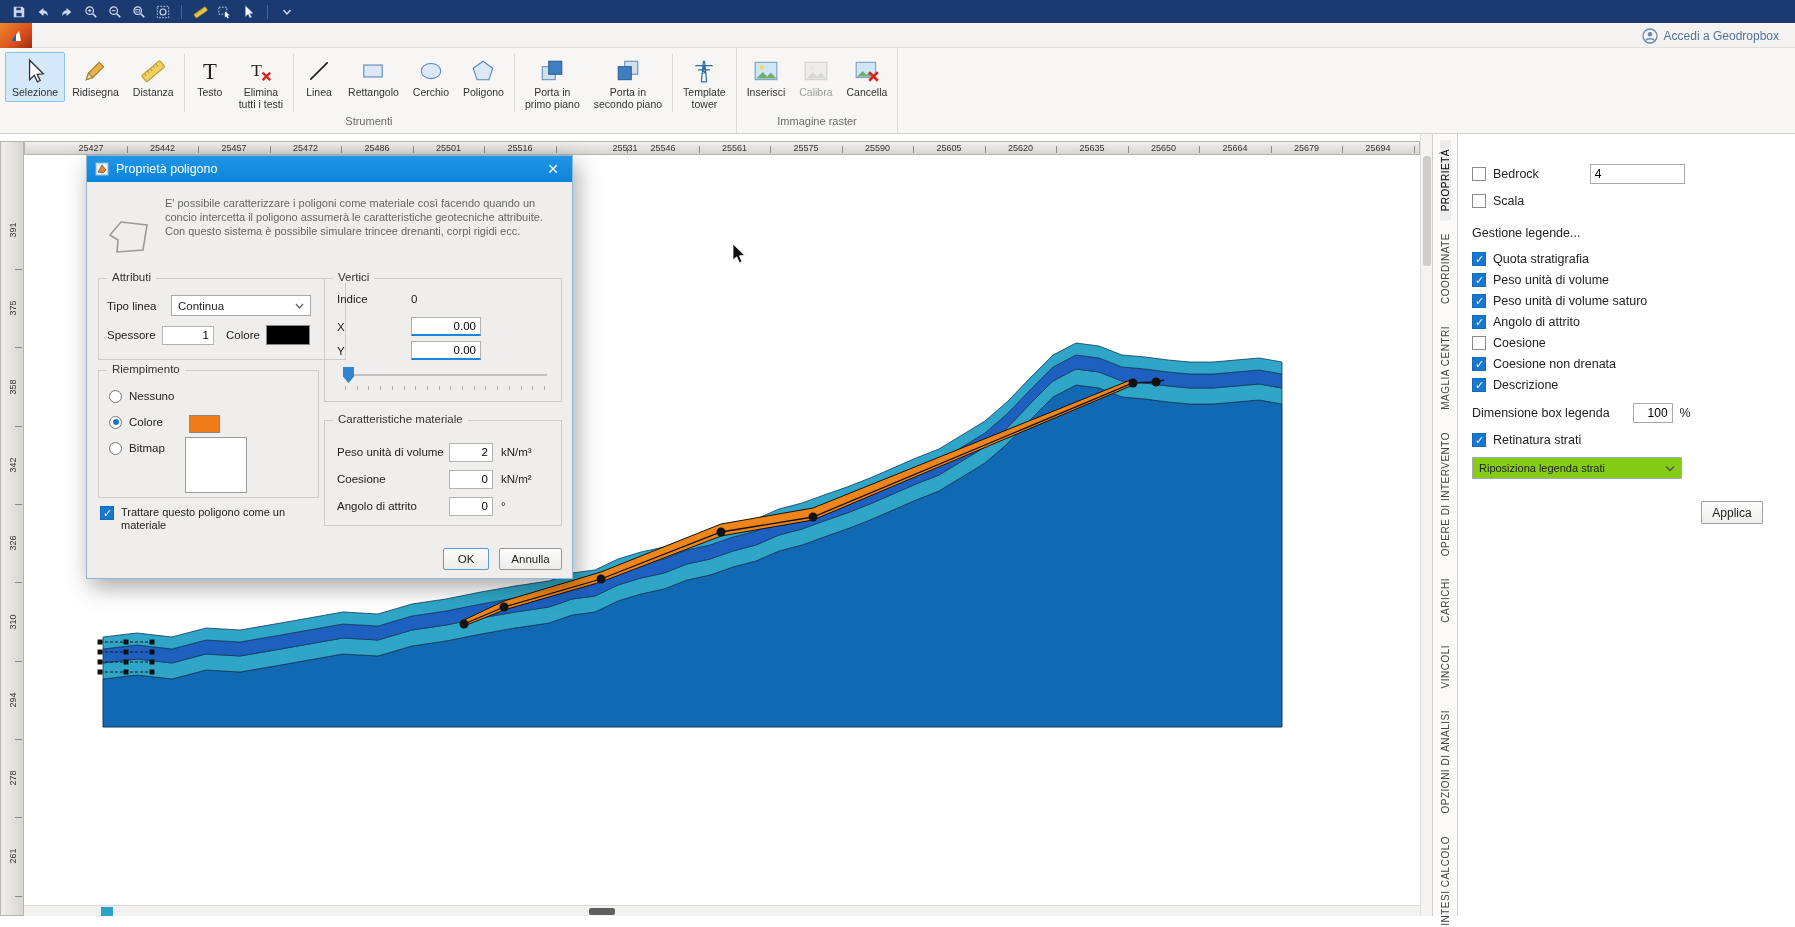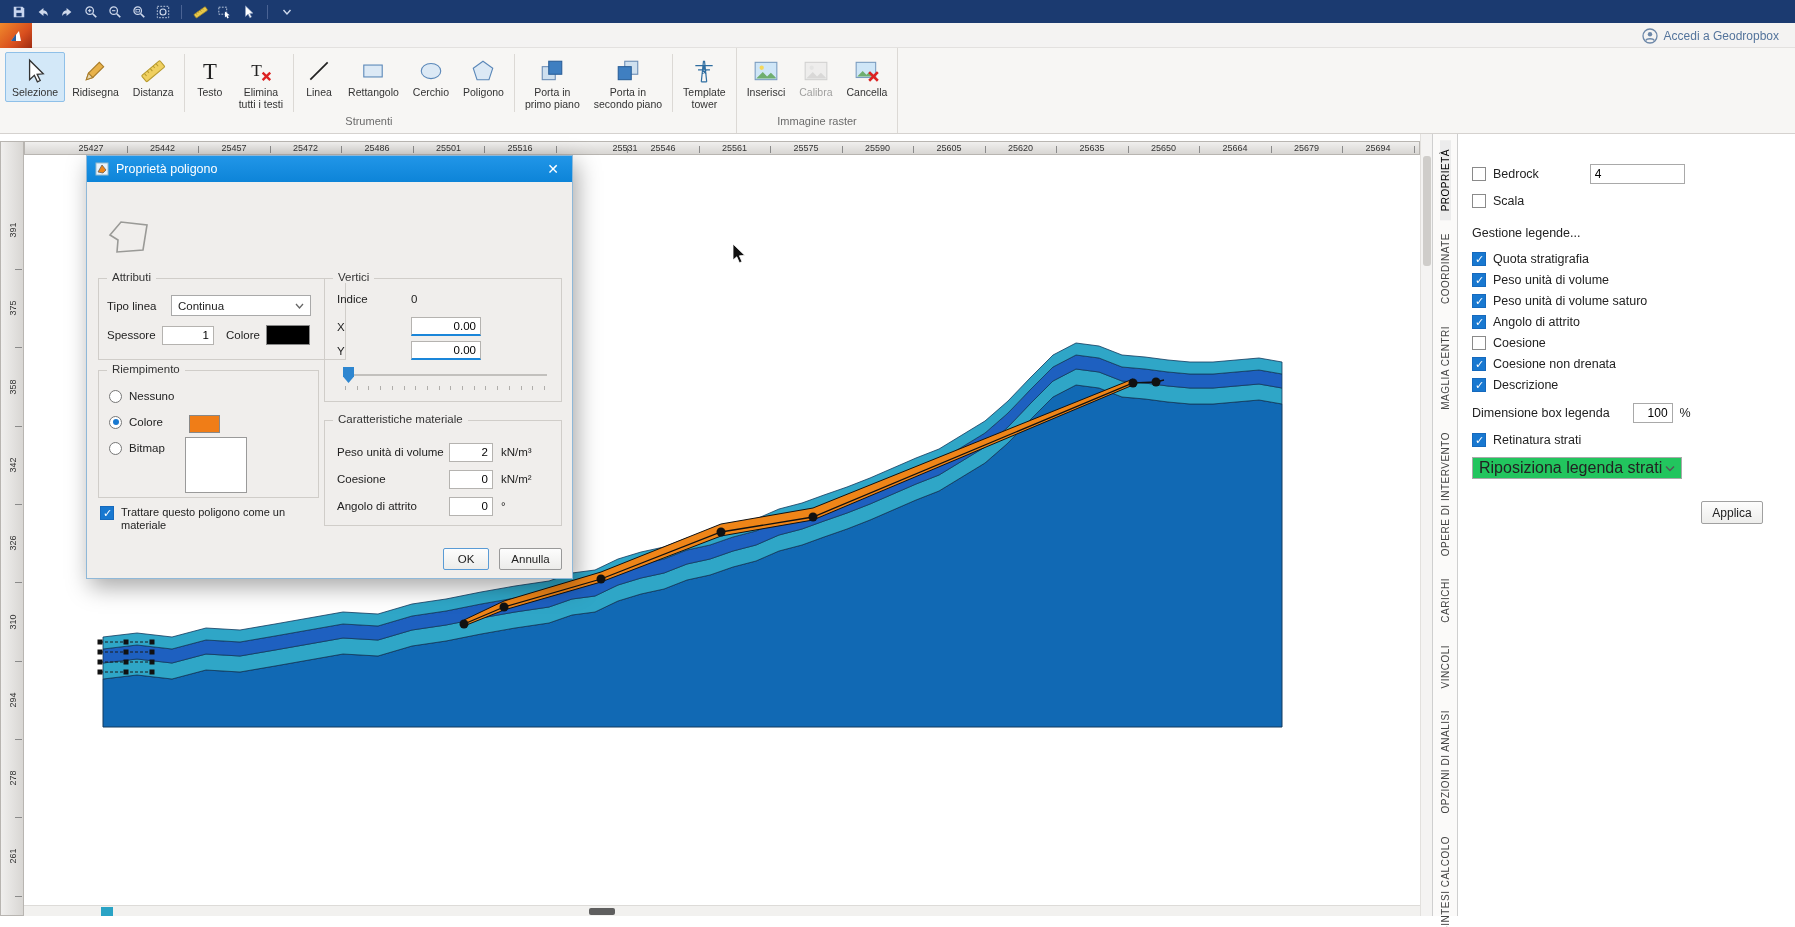--- a/index.html
+++ b/index.html
@@ -59,21 +59,21 @@
   .pp-row.tight{margin-bottom:4px;min-height:17px;}
   .pp-label{color:#222;}
   .pp-header{margin:16px 0 10px;color:#222;}
   .pp-input{border:1px solid #a9a9a9;background:#fff;height:20px;font:12px "Liberation Sans",sans-serif;padding:0 4px;}
   .pp-input.bedrock{width:95px;margin-left:44px;}
   .pp-input.size{width:40px;text-align:right;margin-left:16px;}
   .pp-unit{color:#222;}
   .cb{width:14px;height:14px;border:1px solid #8a8a8a;background:#fff;display:inline-block;position:relative;flex:none;}
   .cb.checked{background:#1878d0;border-color:#1569bd;}
   .cb.checked::after{content:"✓";color:#fff;font-size:11px;line-height:13px;position:absolute;left:2px;top:0;}
-  .pp-select{margin-top:8px;width:210px;height:22px;border:1px solid #a9a9a9;background:#22c55e;display:flex;align-items:center;justify-content:space-between;padding:0 6px;font-size:16px;color:#222;}
+  .pp-select{margin-top:8px;width:210px;height:22px;border:1px solid #a9a9a9;background:#84cc16;display:flex;align-items:center;justify-content:space-between;padding:0 6px;font-size:11px;color:#222;}
   .pp-apply{display:block;margin:22px 14px 0 auto;width:62px;height:23px;border:1px solid #a0a0a0;background:linear-gradient(#fdfdfd,#ededeb);font:12px "Liberation Sans",sans-serif;color:#222;border-radius:2px;}
 
   
   .dialog{position:absolute;left:86px;top:155px;width:487px;height:424px;background:#f0eeec;border:1px solid #8fb8d8;box-shadow:4px 8px 22px rgba(0,0,0,.35);z-index:50;}
   .dlg-title{position:absolute;left:0;top:0;width:100%;height:26px;background:linear-gradient(#2196e8,#0d84d8);display:flex;align-items:center;padding:0 8px;gap:7px;}
   .dlg-title-text{color:#fff;font-size:12.5px;}
   .dlg-close{margin-left:auto;color:#fff;font-size:14px;width:22px;text-align:center;cursor:default;}
   .dlg-info{position:absolute;left:12px;top:34px;width:462px;height:80px;display:flex;gap:14px;}
   .dlg-poly-icon{flex:none;margin:14px 0 0 6px;}
   .dlg-info-text{font-size:11px;line-height:14px;color:#666;padding-top:6px;}
@@ -578,20 +578,21 @@
     <span class="dlg-title-text">Proprietà poligono</span>
     <span class="dlg-close">✕</span>
   </div>
 
   <div class="dlg-info">
     <span class="dlg-poly-icon icon">
       <svg width="46" height="38" viewBox="0 0 46 38">
           <path d="M5 17 L16 4 L42 7 L38 32 L12 34 L13 22 Z" fill="none" stroke="#9a9a97" stroke-width="1.6"></path>
         </svg>
     </span>
+    <p class="dlg-info-text">E' possibile caratterizzare i poligoni come materiale così facendo quando un concio intercetta il poligono assumerà le caratteristiche geotecniche attribuite. Con questo sistema è possibile simulare trincee drenanti, corpi rigidi ecc.</p>
   </div>
 
   <div class="grp grp-attr">
     <span class="grp-label">Attributi</span>
     <div class="dlg-row" style="left:8px;top:16px;">
       <span style="width:64px">Tipo linea</span>
       <div class="combo">
         <span>Continua</span>
         <span class="icon">
           <svg width="9" height="6" viewBox="0 0 9 6">

